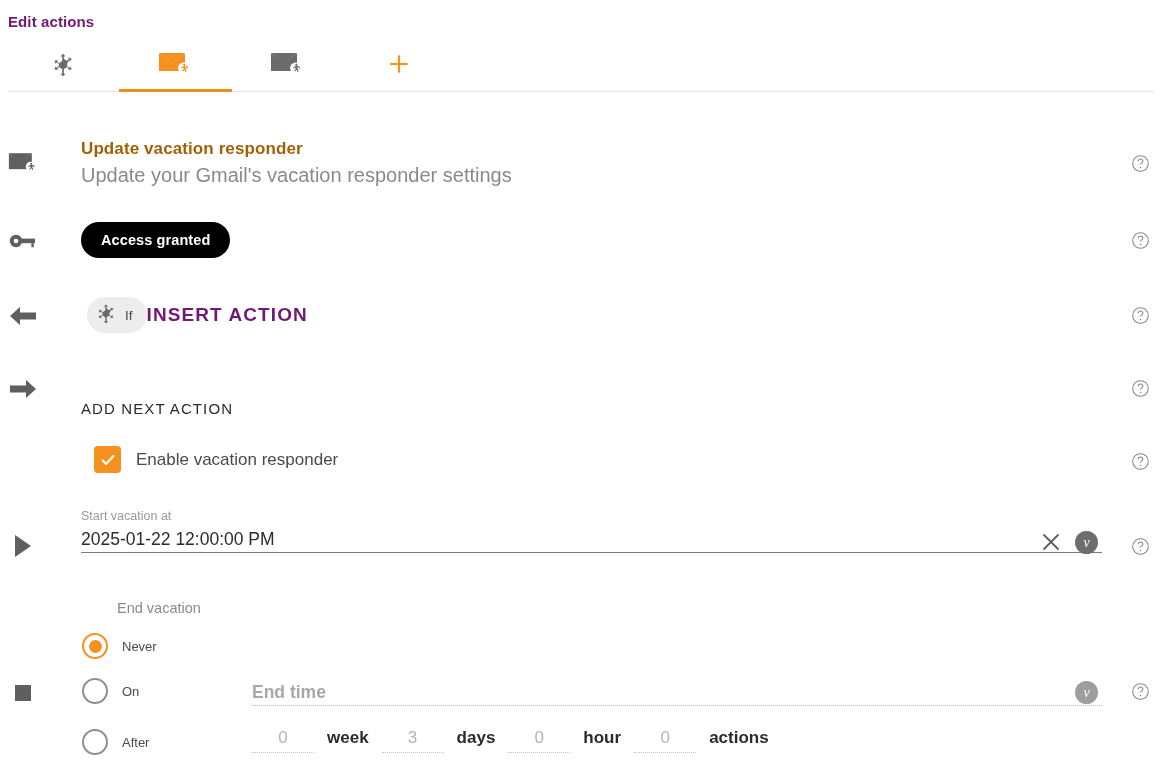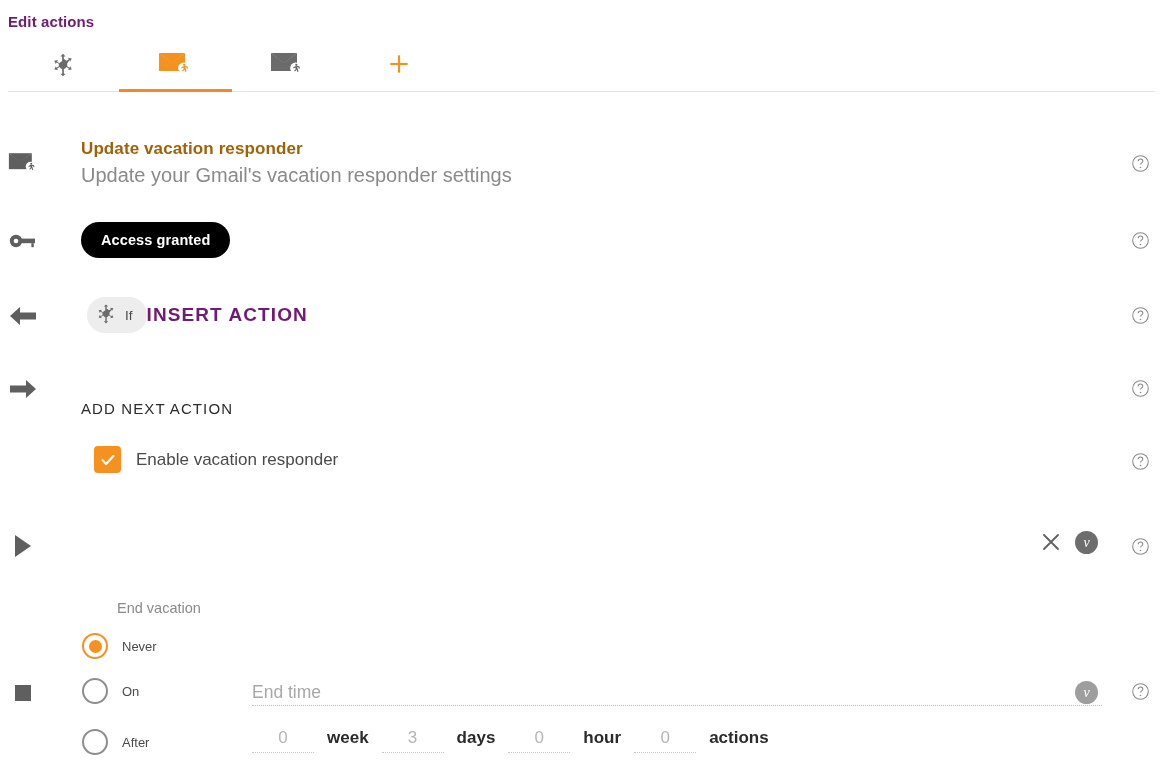--- a/index.html
+++ b/index.html
@@ -145,21 +145,21 @@
     width: 26px; height: 26px; border-radius: 50%;
     border: 2px solid #8e8e8e; background: #fff;
     display: flex; align-items: center; justify-content: center; cursor: pointer;
   }
   .radio.checked { border-color: #f5911e; }
   .radio.checked::after {
     content: ""; width: 13px; height: 13px; border-radius: 50%; background: #f5911e;
   }
   .radio-label { margin-left: 14px; font-size: 13px; color: #4a4a4a; }
 
-  .field-endtime { left: 252px; top: 679px; width: 850px; }
+  .field-endtime { left: 252px; top: 679px; width: 850px; font-weight: bold; }
 
   
   .duration-row {
     position: absolute; left: 252px; top: 728px;
     display: flex; align-items: flex-end; gap: 0;
   }
   .dur-group { display: flex; align-items: baseline; }
   .dur-num {
     width: 62px; text-align: center;
     font-size: 17px; color: #b5b5b5;
@@ -349,20 +349,25 @@
 
   <div class="cb-row">
     <div class="cb-box">
       <svg width="18" height="18" viewBox="0 0 20 20" fill="none" stroke="#ffffff" stroke-width="2.4" stroke-linecap="round" stroke-linejoin="round">
         <path d="M4 10.4l3.8 4L16 5.6"></path>
       </svg>
     </div>
     <div class="cb-label">Enable vacation responder</div>
   </div>
 
+  <div class="field field-start">
+    <div class="flabel">Start vacation at</div>
+    <div class="fvalue">2025-01-22 12:00:00 PM</div>
+    <div class="underline-solid"></div>
+  </div>
   <div class="clear-x">
     <svg width="22" height="22" viewBox="0 0 22 22" stroke="#5f5f5f" stroke-width="1.8" stroke-linecap="round">
       <path d="M4 4l14 14M18 4L4 18"></path>
     </svg>
   </div>
   <div class="var-badge var-start">v</div>
 
   <div class="endvac-label">End vacation</div>
 
   <div class="radio-row radio-never">

